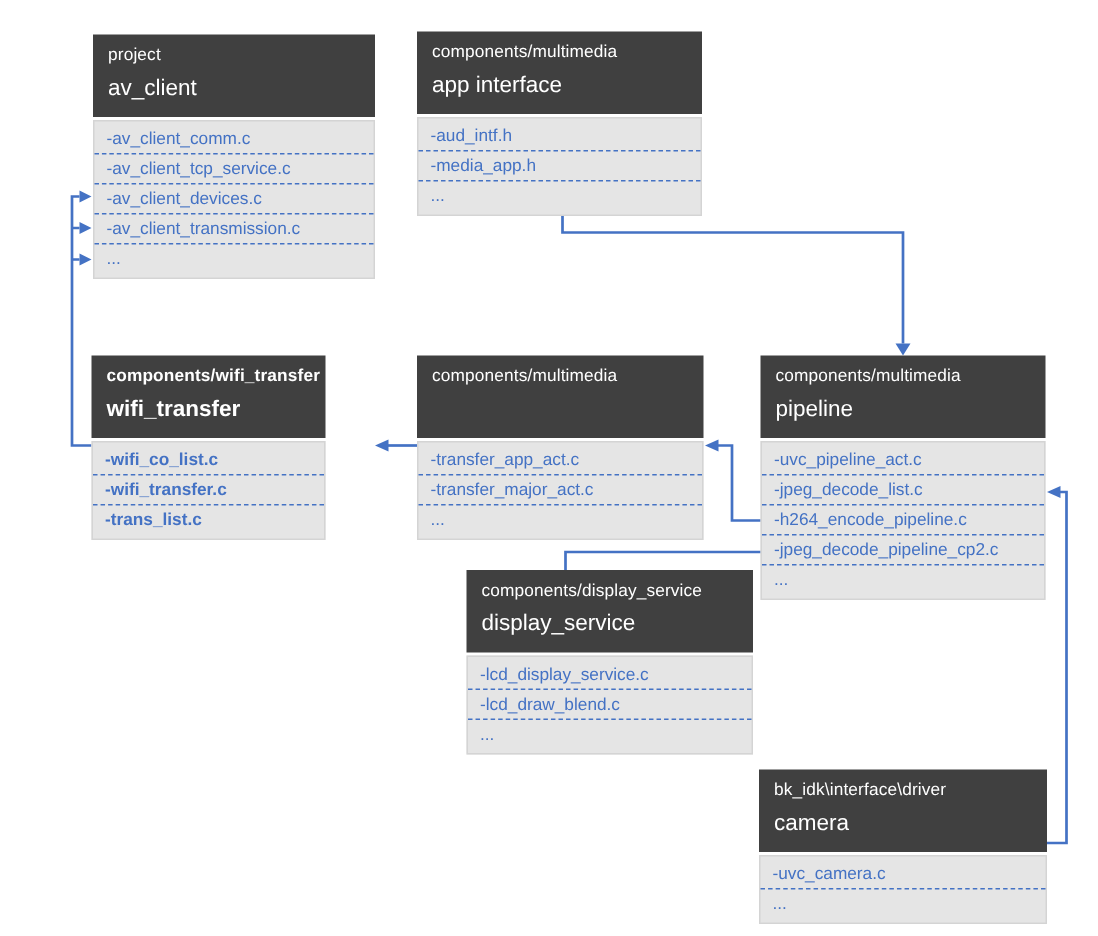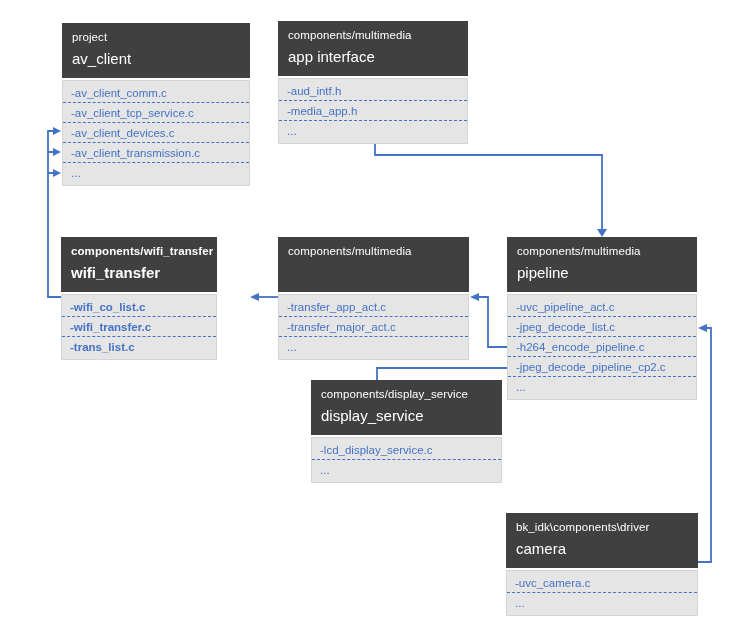--- a/index.html
+++ b/index.html
@@ -132,27 +132,28 @@
     </div>
   </div>
 
   <div class="box" id="box-display_service" style="left:277px; top:380px; width:191px;margin-left:34px;">
     <div class="box-header">
       <div class="box-path">components/display_service</div>
       <div class="box-title">display_service</div>
     </div>
     <div class="box-body">
       <div class="item">-lcd_display_service.c</div>
+      <div class="item">-lcd_draw_blend.c</div>
       <div class="item">...</div>
     </div>
   </div>
 
   <div class="box" id="box-camera" style="left:506px; top:513px; width:192px;">
     <div class="box-header">
-      <div class="box-path">bk_idk\components\driver</div>
+      <div class="box-path">bk_idk\interface\driver</div>
       <div class="box-title">camera</div>
     </div>
     <div class="box-body">
       <div class="item">-uvc_camera.c</div>
       <div class="item">...</div>
     </div>
   </div>
 
 </div>
 

